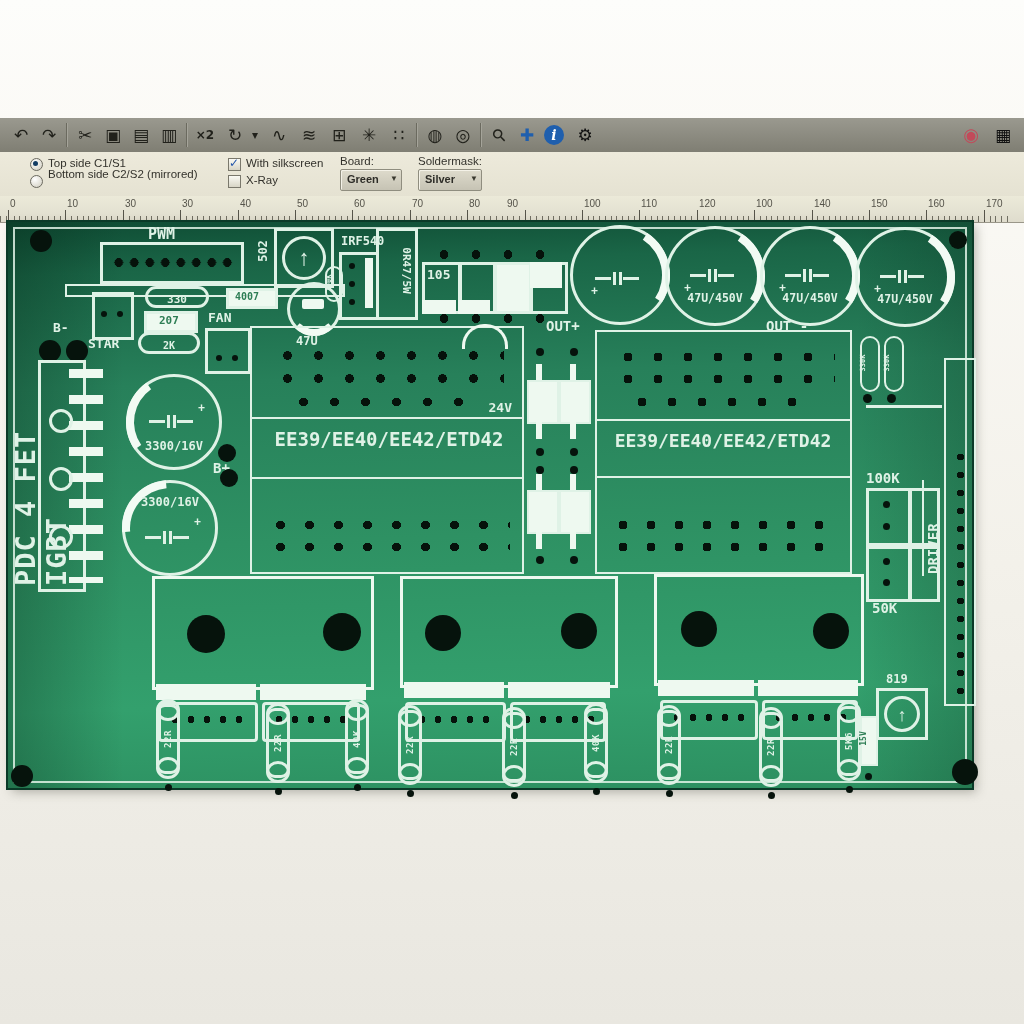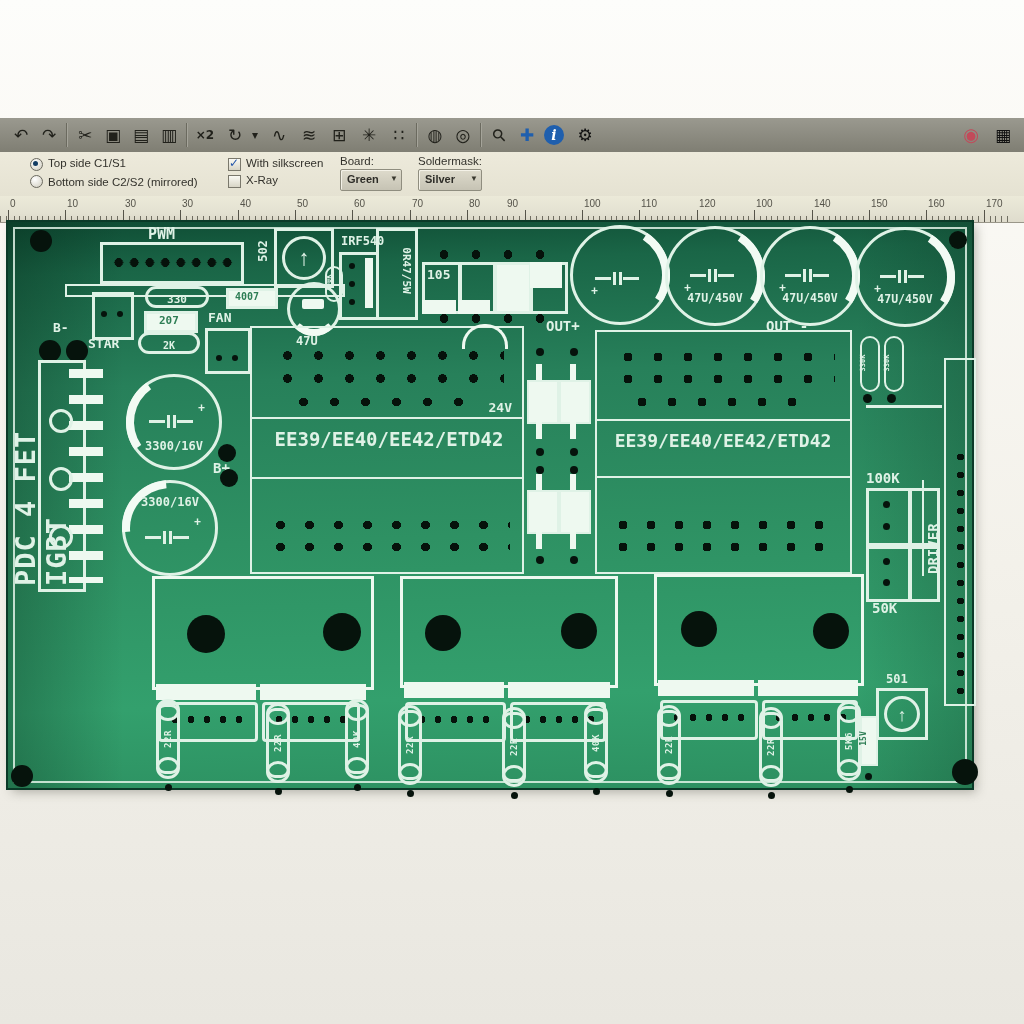--- a/index.html
+++ b/index.html
@@ -112,21 +112,21 @@
     <span class="tb-ic info" style="left:544px">i</span>
     <span class="tb-ic gearblk" style="left:572px">⚙</span>
     <span class="tb-ic rec" style="left:958px">◉</span>
     <span class="tb-ic gearblk" style="left:990px">▦</span>
   </div>
 
   <div class="optrow">
     <span class="radio sel" style="left:30px;top:6px"></span>
     <span class="opt-label" style="left:48px;top:5px">Top side C1/S1</span>
     <span class="radio" style="left:30px;top:23px"></span>
-    <span class="opt-label" style="left:48px;top:24px">Bottom side C2/S2 (mirrored)</span>
+    <span class="opt-label" style="left:48px;top:16px">Bottom side C2/S2 (mirrored)</span>
     <span class="chk on" style="left:228px;top:6px"></span>
     <span class="opt-label" style="left:246px;top:5px">With silkscreen</span>
     <span class="chk" style="left:228px;top:23px"></span>
     <span class="opt-label" style="left:246px;top:22px">X-Ray</span>
     <span class="opt-label" style="left:340px;top:3px">Board:</span>
     <div class="dd" style="left:340px;top:17px">
       <span class="dd-val">Green</span>
       <span class="dd-ar">▼</span>
     </div>
     <span class="opt-label" style="left:418px;top:3px">Soldermask:</span>
@@ -466,19 +466,19 @@
     <div class="resv" style="left:829px;top:484px">
         <span class="rl silk">5K6</span>
         <span class="dotb"></span>
       </div>
 
     <div style="position:absolute;left:852px;top:494px;width:14px;height:46px;background:#eef9f0;border:2px solid #dff2e6">
       <span class="vtext silk" style="left:-6px;top:16px;font-size:8px;color:#2e7e55">15V</span>
       <span class="pad" style="left:3px;bottom:-16px;width:7px;height:7px"></span>
     </div>
 
-    <span class="slab silk" style="left:878px;top:450px;font-size:12px">501</span>
+    <span class="slab silk" style="left:878px;top:450px;font-size:12px">819</span>
     <div class="trimmer" style="left:868px;top:466px;width:46px;height:46px">
       <div class="circ"><span style="font-size:18px;line-height:32px">↑</span></div>
     </div>
   </div>
 
 </div>
 
 </body></html>

